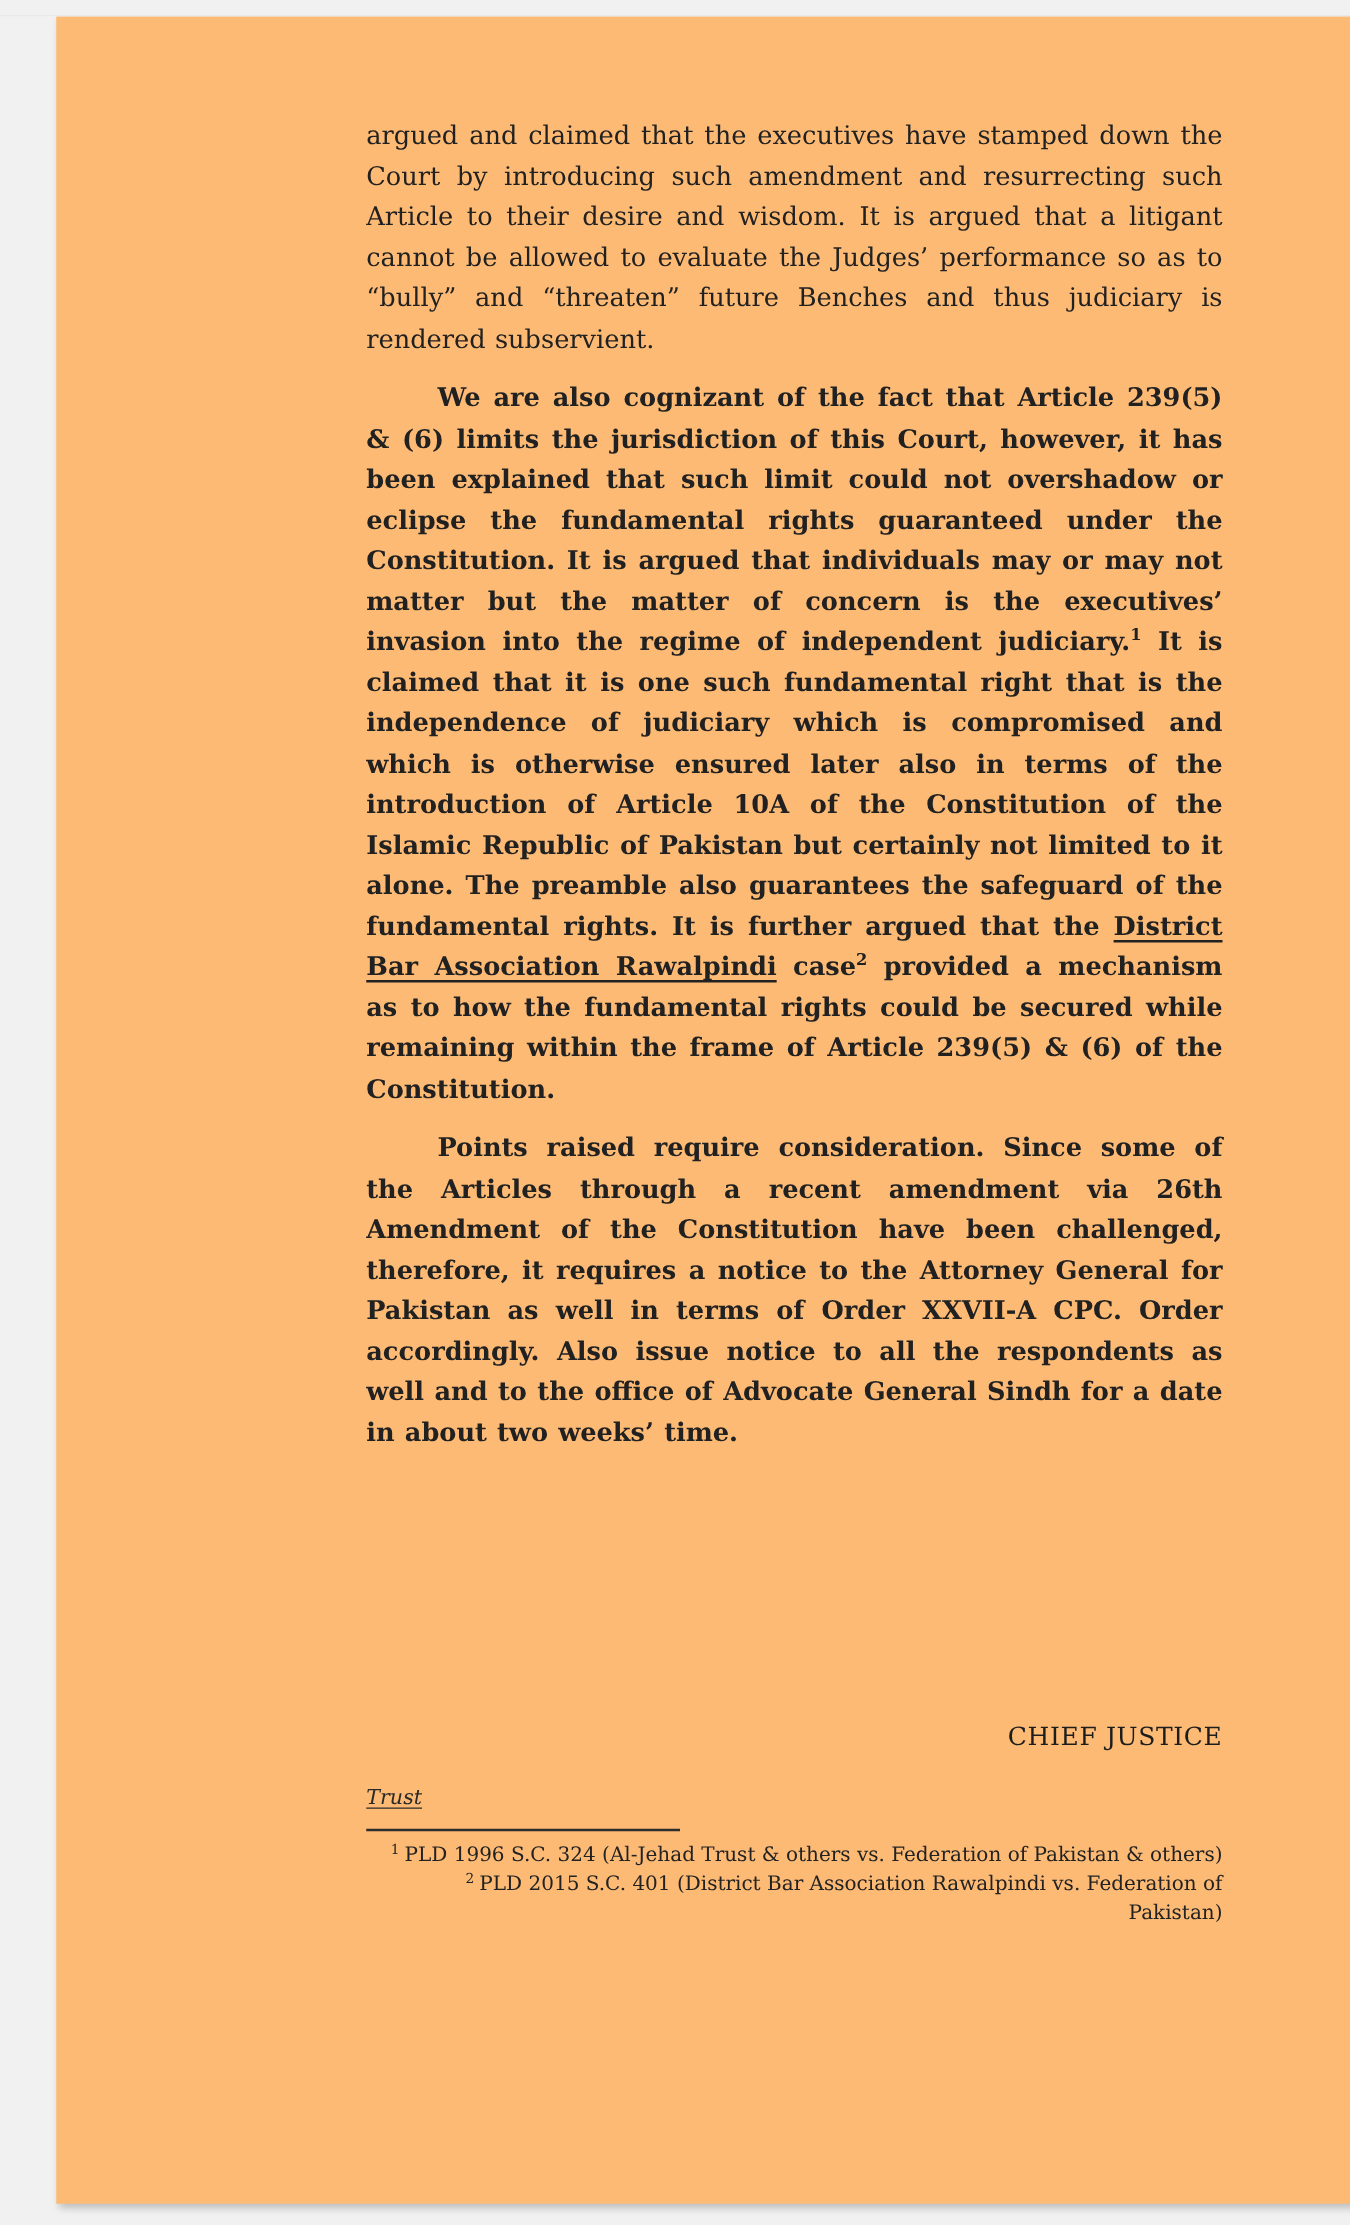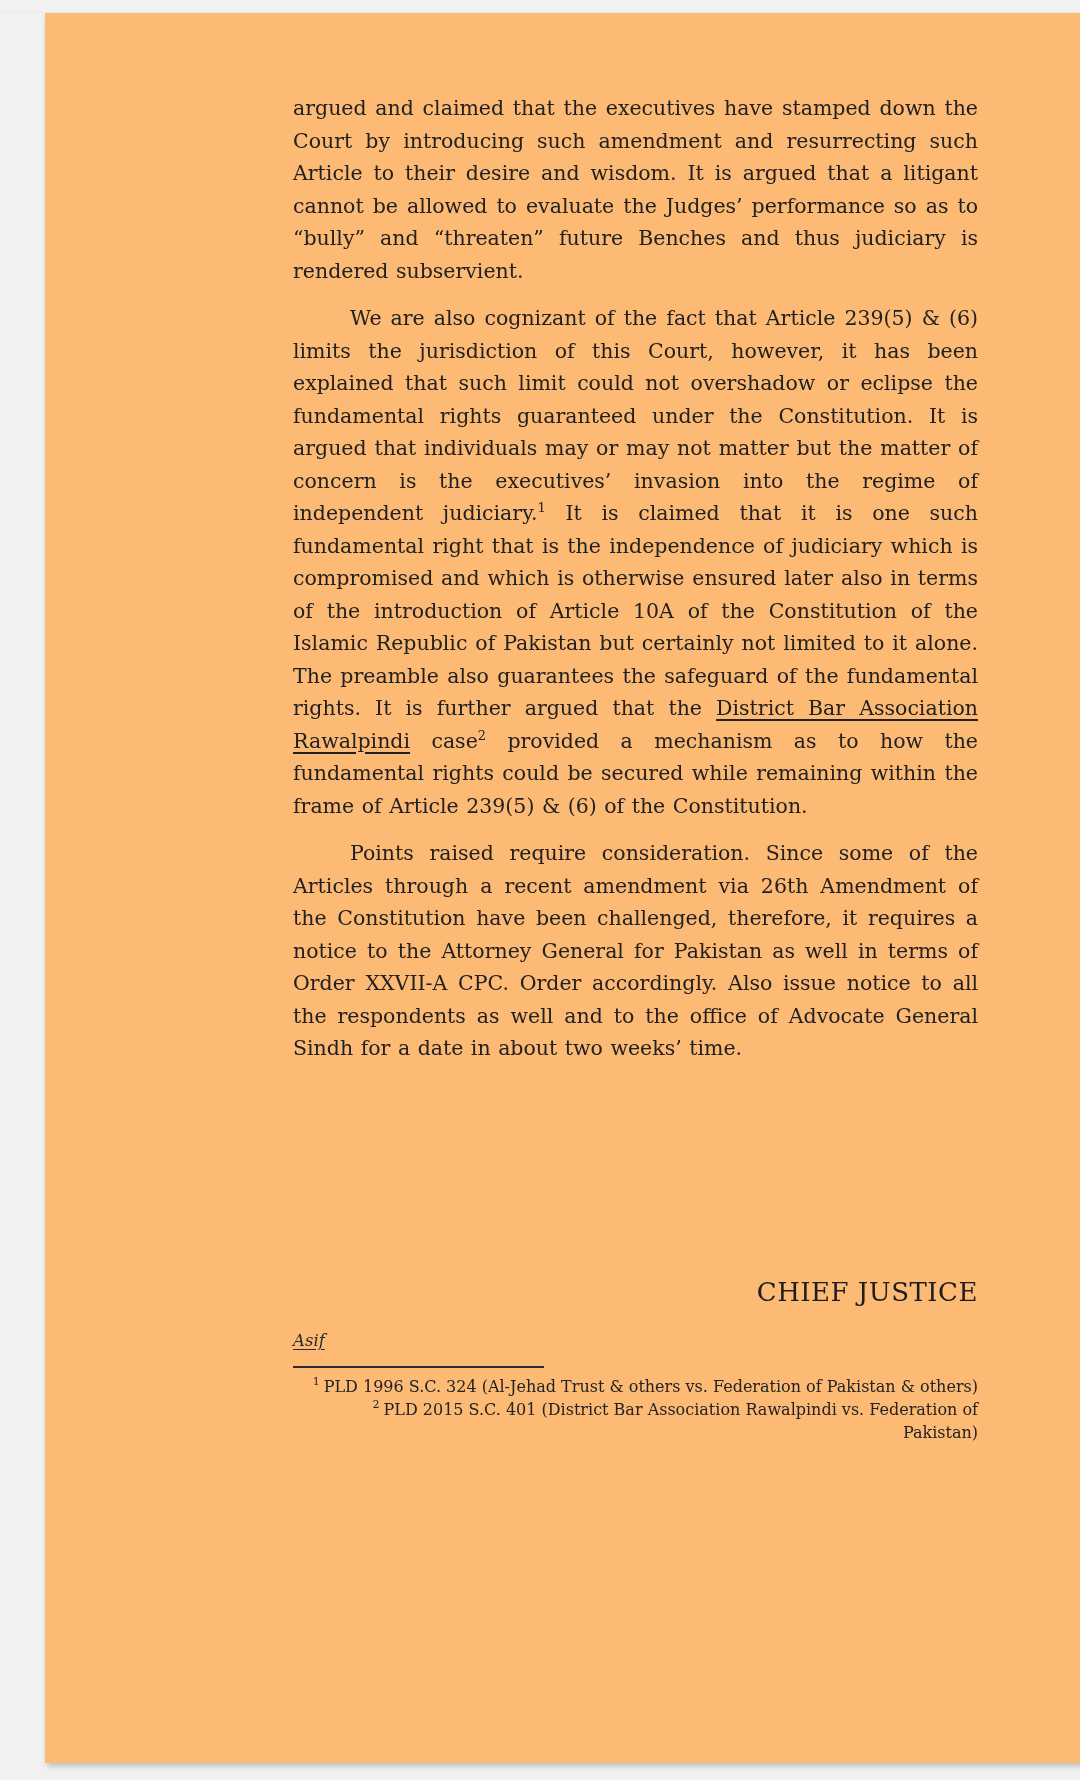--- a/index.html
+++ b/index.html
@@ -34,34 +34,34 @@
     margin-left: 45px;
   }
   .body-para {
     font-size: 20.5px;
     line-height: 32.5px;
     text-align: justify;
     color: #212121;
     margin-bottom: 15px;
     word-spacing: 1px;
   }
-  .body-para.indent { text-indent: 57px; }
+  .body-para.indent { text-indent: 57px; font-weight: bold; }
   .body-para sup {
     font-size: 13px;
     line-height: 0;
     vertical-align: super;
   }
   .body-para .u-case {
     text-decoration: underline;
     text-decoration-thickness: 1.5px;
     text-underline-offset: 4px;
   }
   .sig {
     text-align: right;
-    font-size: 26px;
+    font-size: 20px;
     line-height: 34px;
     letter-spacing: 0.5px;
     color: #1d1d1d;
     white-space: nowrap;
   }
   .sig-cj { margin-top: 210px; }
   .sig-judge { margin-top: 90px; }
   .initials {
     margin-top: 22px;
     font-size: 16.5px;
@@ -100,21 +100,21 @@
 
     <p class="body-para"><span>argued and claimed that the executives have stamped down the Court by introducing such amendment and resurrecting such Article to their desire and wisdom. It is argued that a litigant cannot be allowed to evaluate the Judges’ performance so as to “bully” and “threaten” future Benches and thus judiciary is rendered subservient.</span></p>
 
     <p class="body-para indent"><span>We are also cognizant of the fact that Article 239(5) &amp; (6) limits the jurisdiction of this Court, however, it has been explained that such limit could not overshadow or eclipse the fundamental rights guaranteed under the Constitution. It is argued that individuals may or may not matter but the matter of concern is the executives’ invasion into the regime of independent judiciary.</span><sup>1</sup><span> It is claimed that it is one such fundamental right that is the independence of judiciary which is compromised and which is otherwise ensured later also in terms of the introduction of Article 10A of the Constitution of the Islamic Republic of Pakistan but certainly not limited to it alone. The preamble also guarantees the safeguard of the fundamental rights. It is further argued that the </span><span class="u-case">District Bar Association Rawalpindi</span><span> case</span><sup>2</sup><span> provided a mechanism as to how the fundamental rights could be secured while remaining within the frame of Article 239(5) &amp; (6) of the Constitution.</span></p>
 
     <p class="body-para indent"><span>Points raised require consideration. Since some of the Articles through a recent amendment via 26th Amendment of the Constitution have been challenged, therefore, it requires a notice to the Attorney General for Pakistan as well in terms of Order XXVII-A CPC. Order accordingly. Also issue notice to all the respondents as well and to the office of Advocate General Sindh for a date in about two weeks’ time.</span></p>
 
     <div class="sig sig-cj">CHIEF JUSTICE</div>
 
 
-    <div class="initials">Asif</div>
+    <div class="initials">Trust</div>
 
     <hr class="footnote-rule">
 
     <div class="footnotes">
       <div class="footnote"><sup>1</sup><span>PLD 1996 S.C. 324 (Al-Jehad Trust &amp; others vs. Federation of Pakistan &amp; others)</span></div>
       <div class="footnote"><sup>2</sup><span>PLD 2015 S.C. 401 (District Bar Association Rawalpindi vs. Federation of Pakistan)</span></div>
     </div>
 
   </div>
 </div>

